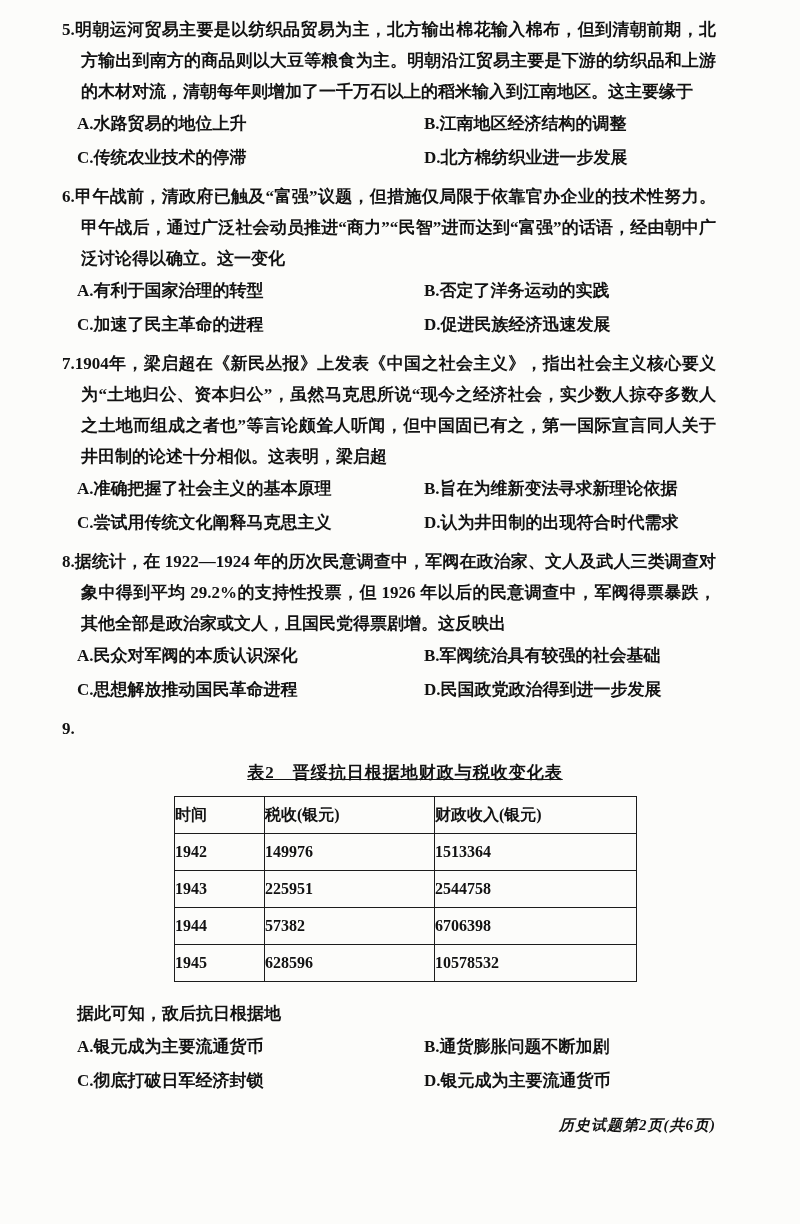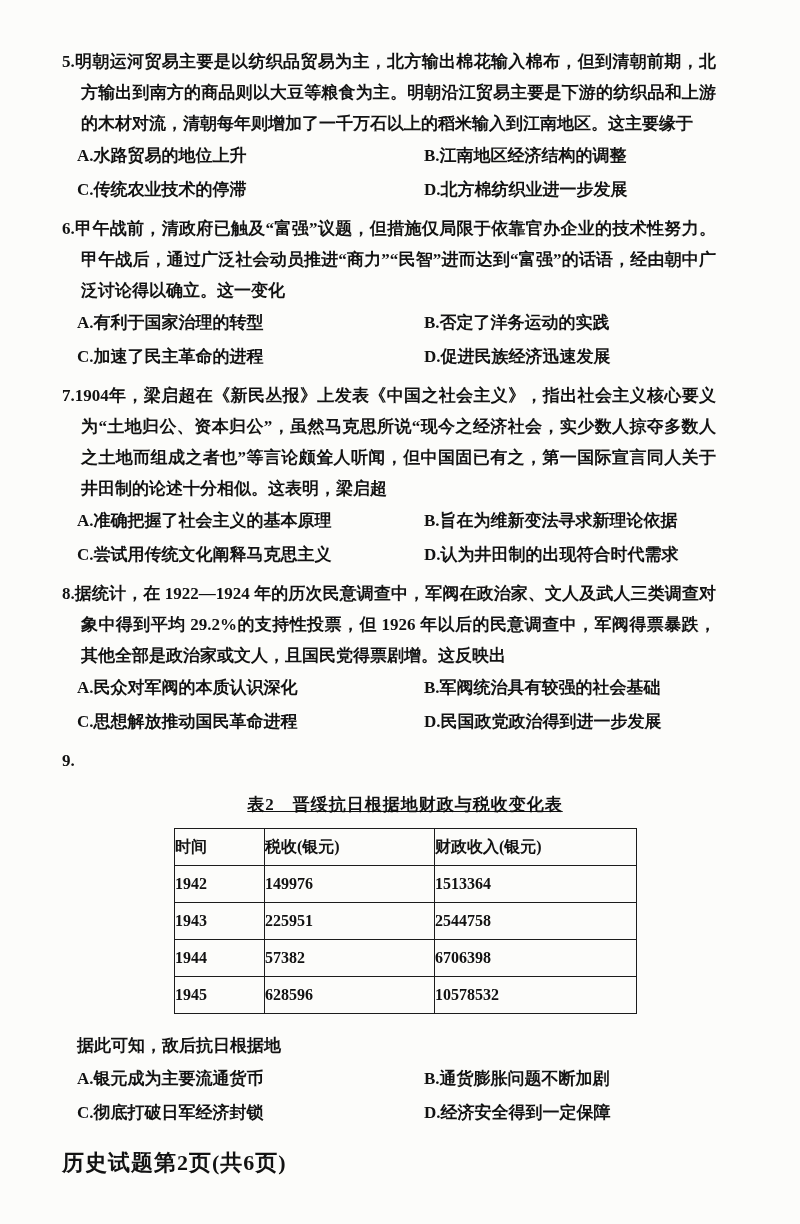--- a/index.html
+++ b/index.html
@@ -6,21 +6,21 @@
   body {
     width: 800px;
     height: 1224px;
     background: #fcfcfa;
     color: #121212;
     font-family: "Liberation Serif", "DejaVu Serif", serif;
     font-weight: 700;
     font-size: 17px;
     overflow: hidden;
   }
-  .sheet { padding: 14px 84px 0 62px; margin-top: 32px; }
+  .sheet { padding: 14px 84px 0 62px; }
 
   .q { margin-bottom: 6px; }
 
   .stem {
     margin: 0;
     line-height: 31px;
     text-align: justify;
     padding-left: 19px;
     text-indent: -19px;
   }
@@ -60,24 +60,25 @@
   .col-tax { width: 170px; }
   .col-rev { width: 202px; }
 
   .post-text {
     margin: 16px 0 0 0;
     padding-left: 15px;
     line-height: 32px;
   }
 
   .footer {
-    text-align: left;
+    text-align: right;
     margin-top: 18px;
-    font-size: 22px;
+    font-size: 15px;
     letter-spacing: 1px;
+    font-style: italic;
   }
 </style>
 </head>
 <body>
 
 <div class="sheet">
 
   <section class="q">
     <p class="stem"><span>5.</span><span>明朝运河贸易主要是以纺织品贸易为主，北方输出棉花输入棉布，但到清朝前期，北方输出到南方的商品则以大豆等粮食为主。明朝沿江贸易主要是下游的纺织品和上游的木材对流，清朝每年则增加了一千万石以上的稻米输入到江南地区。这主要缘于</span></p>
     <div class="opts">
@@ -158,19 +159,19 @@
         </tbody>
       </table>
     </div>
 
     <p class="post-text">据此可知，敌后抗日根据地</p>
 
     <div class="opts">
       <div class="opt">A.银元成为主要流通货币</div>
       <div class="opt">B.通货膨胀问题不断加剧</div>
       <div class="opt">C.彻底打破日军经济封锁</div>
-      <div class="opt">D.经济安全得到一定保障</div>
+      <div class="opt">D.银元成为主要流通货币</div>
     </div>
   </section>
 
   <div class="footer">历史试题第2页(共6页)</div>
 
 </div>
 
 </body></html>

